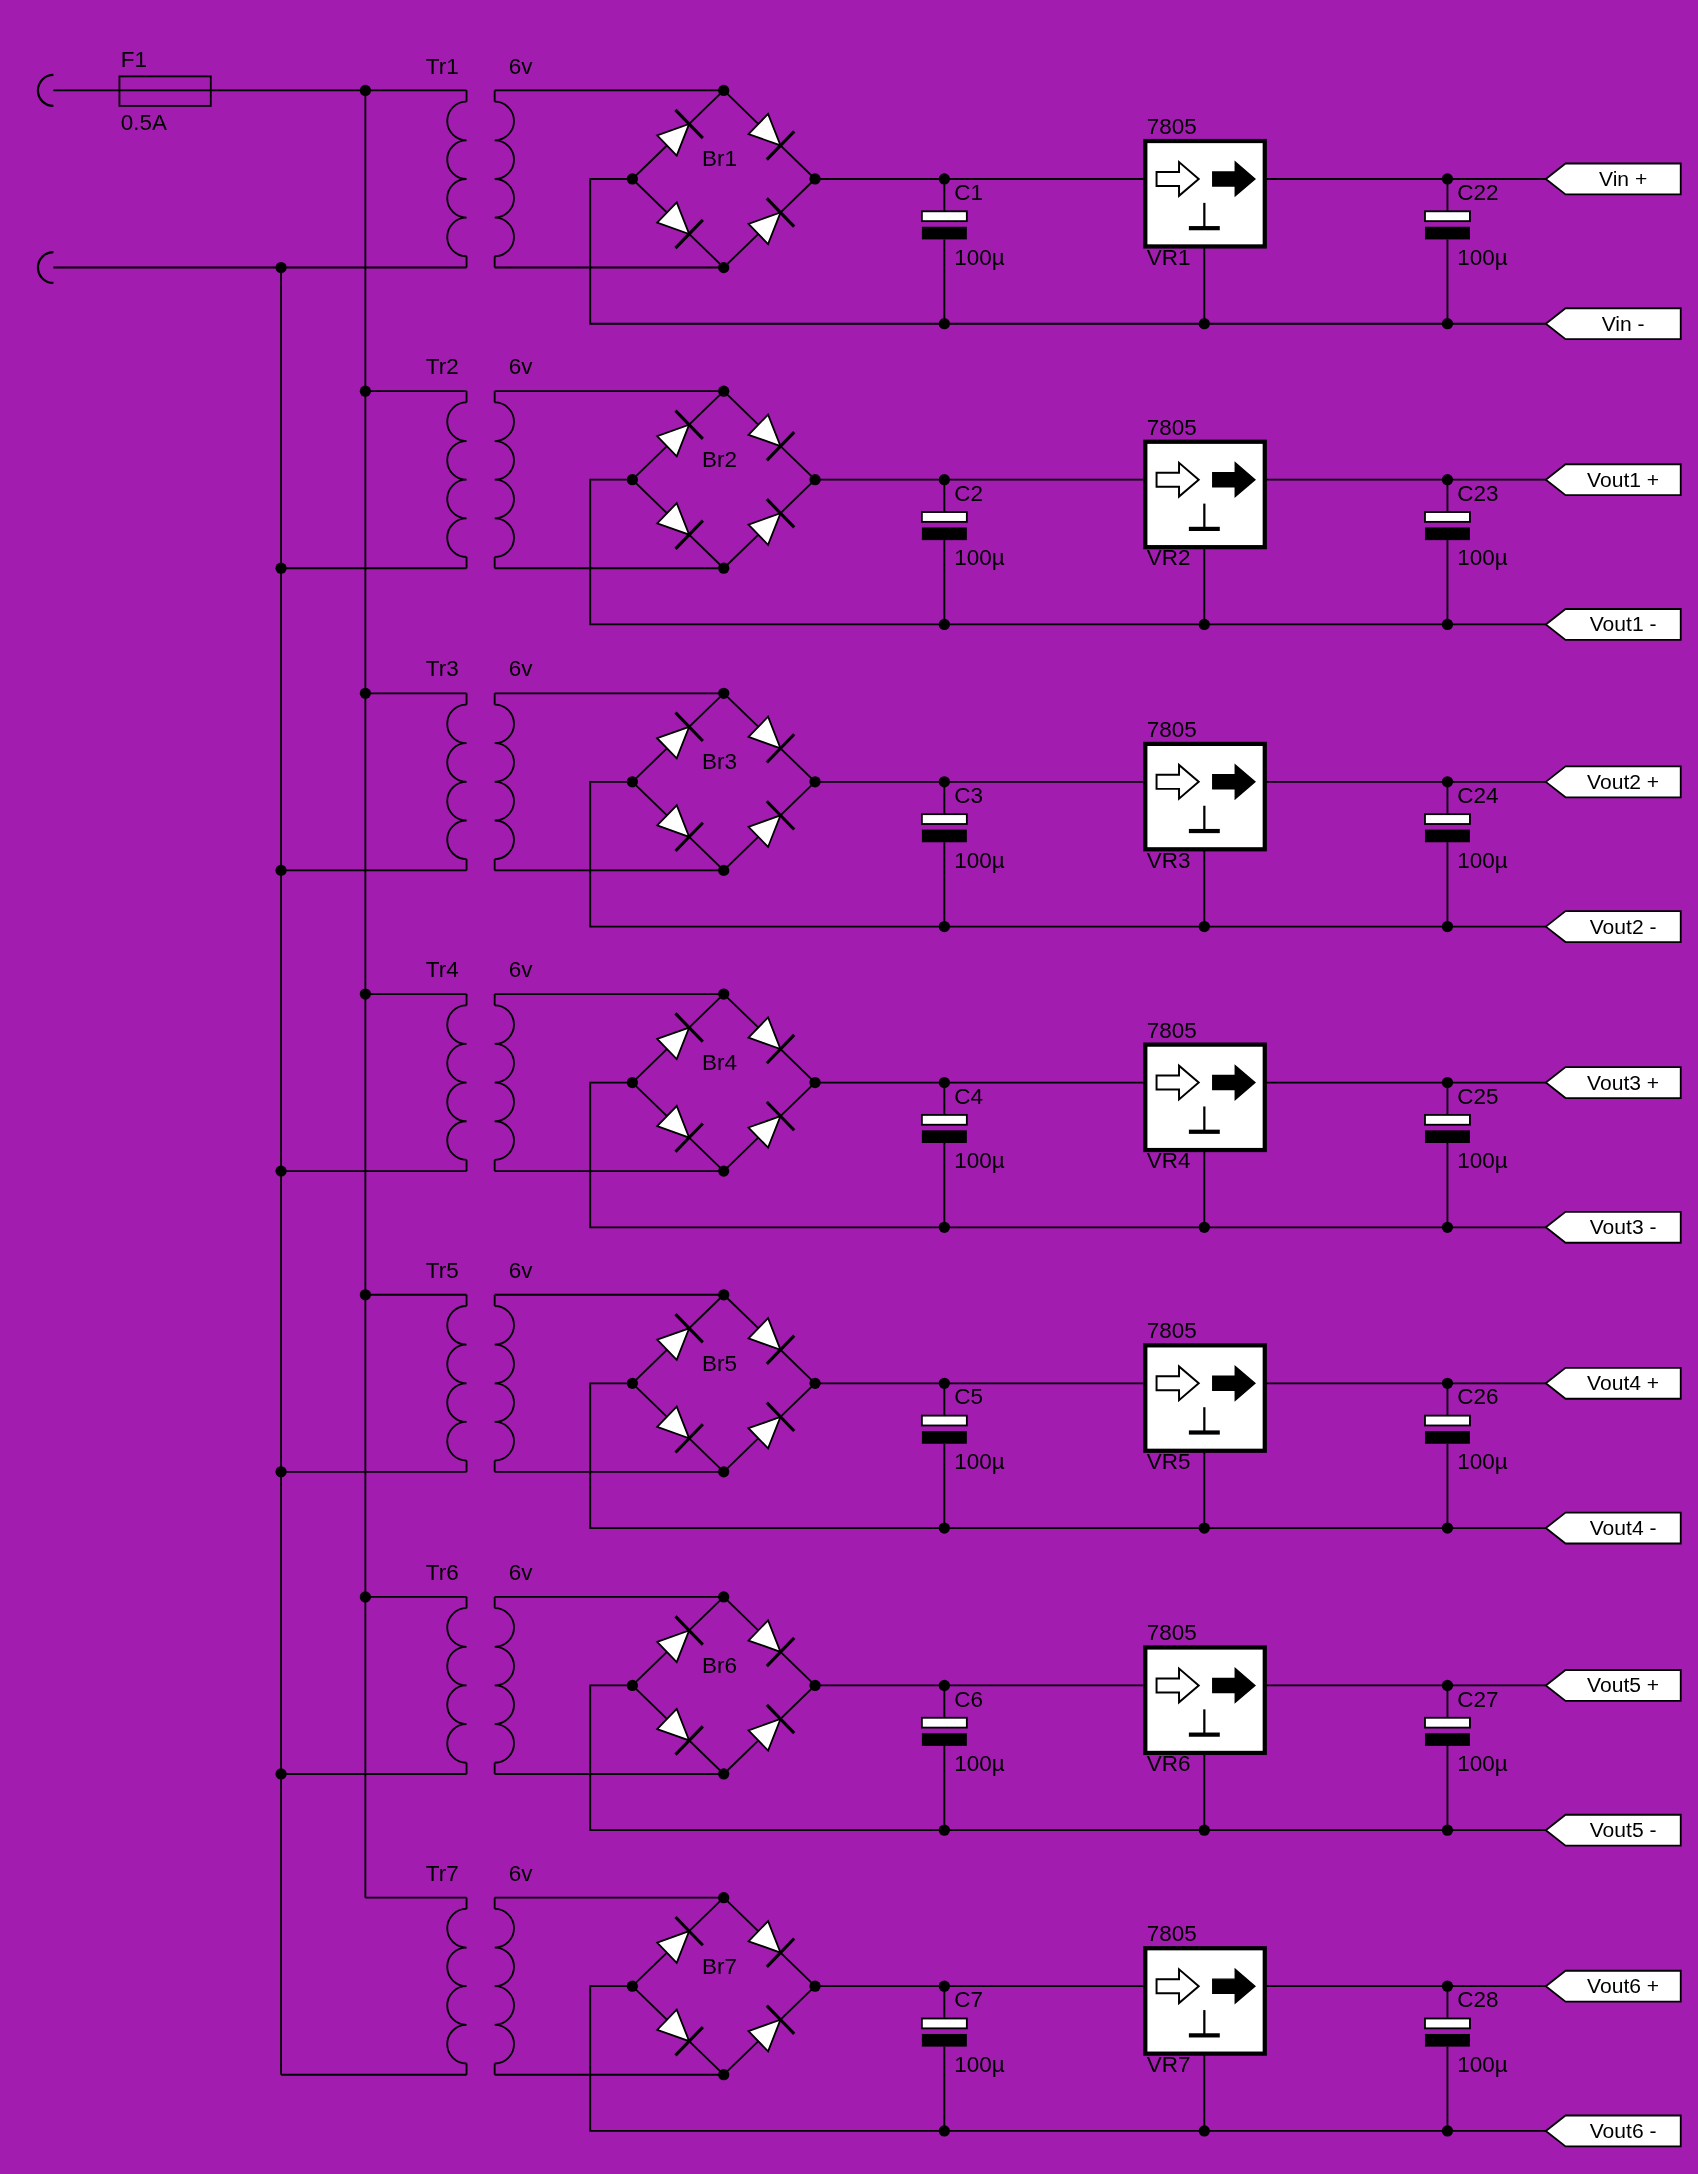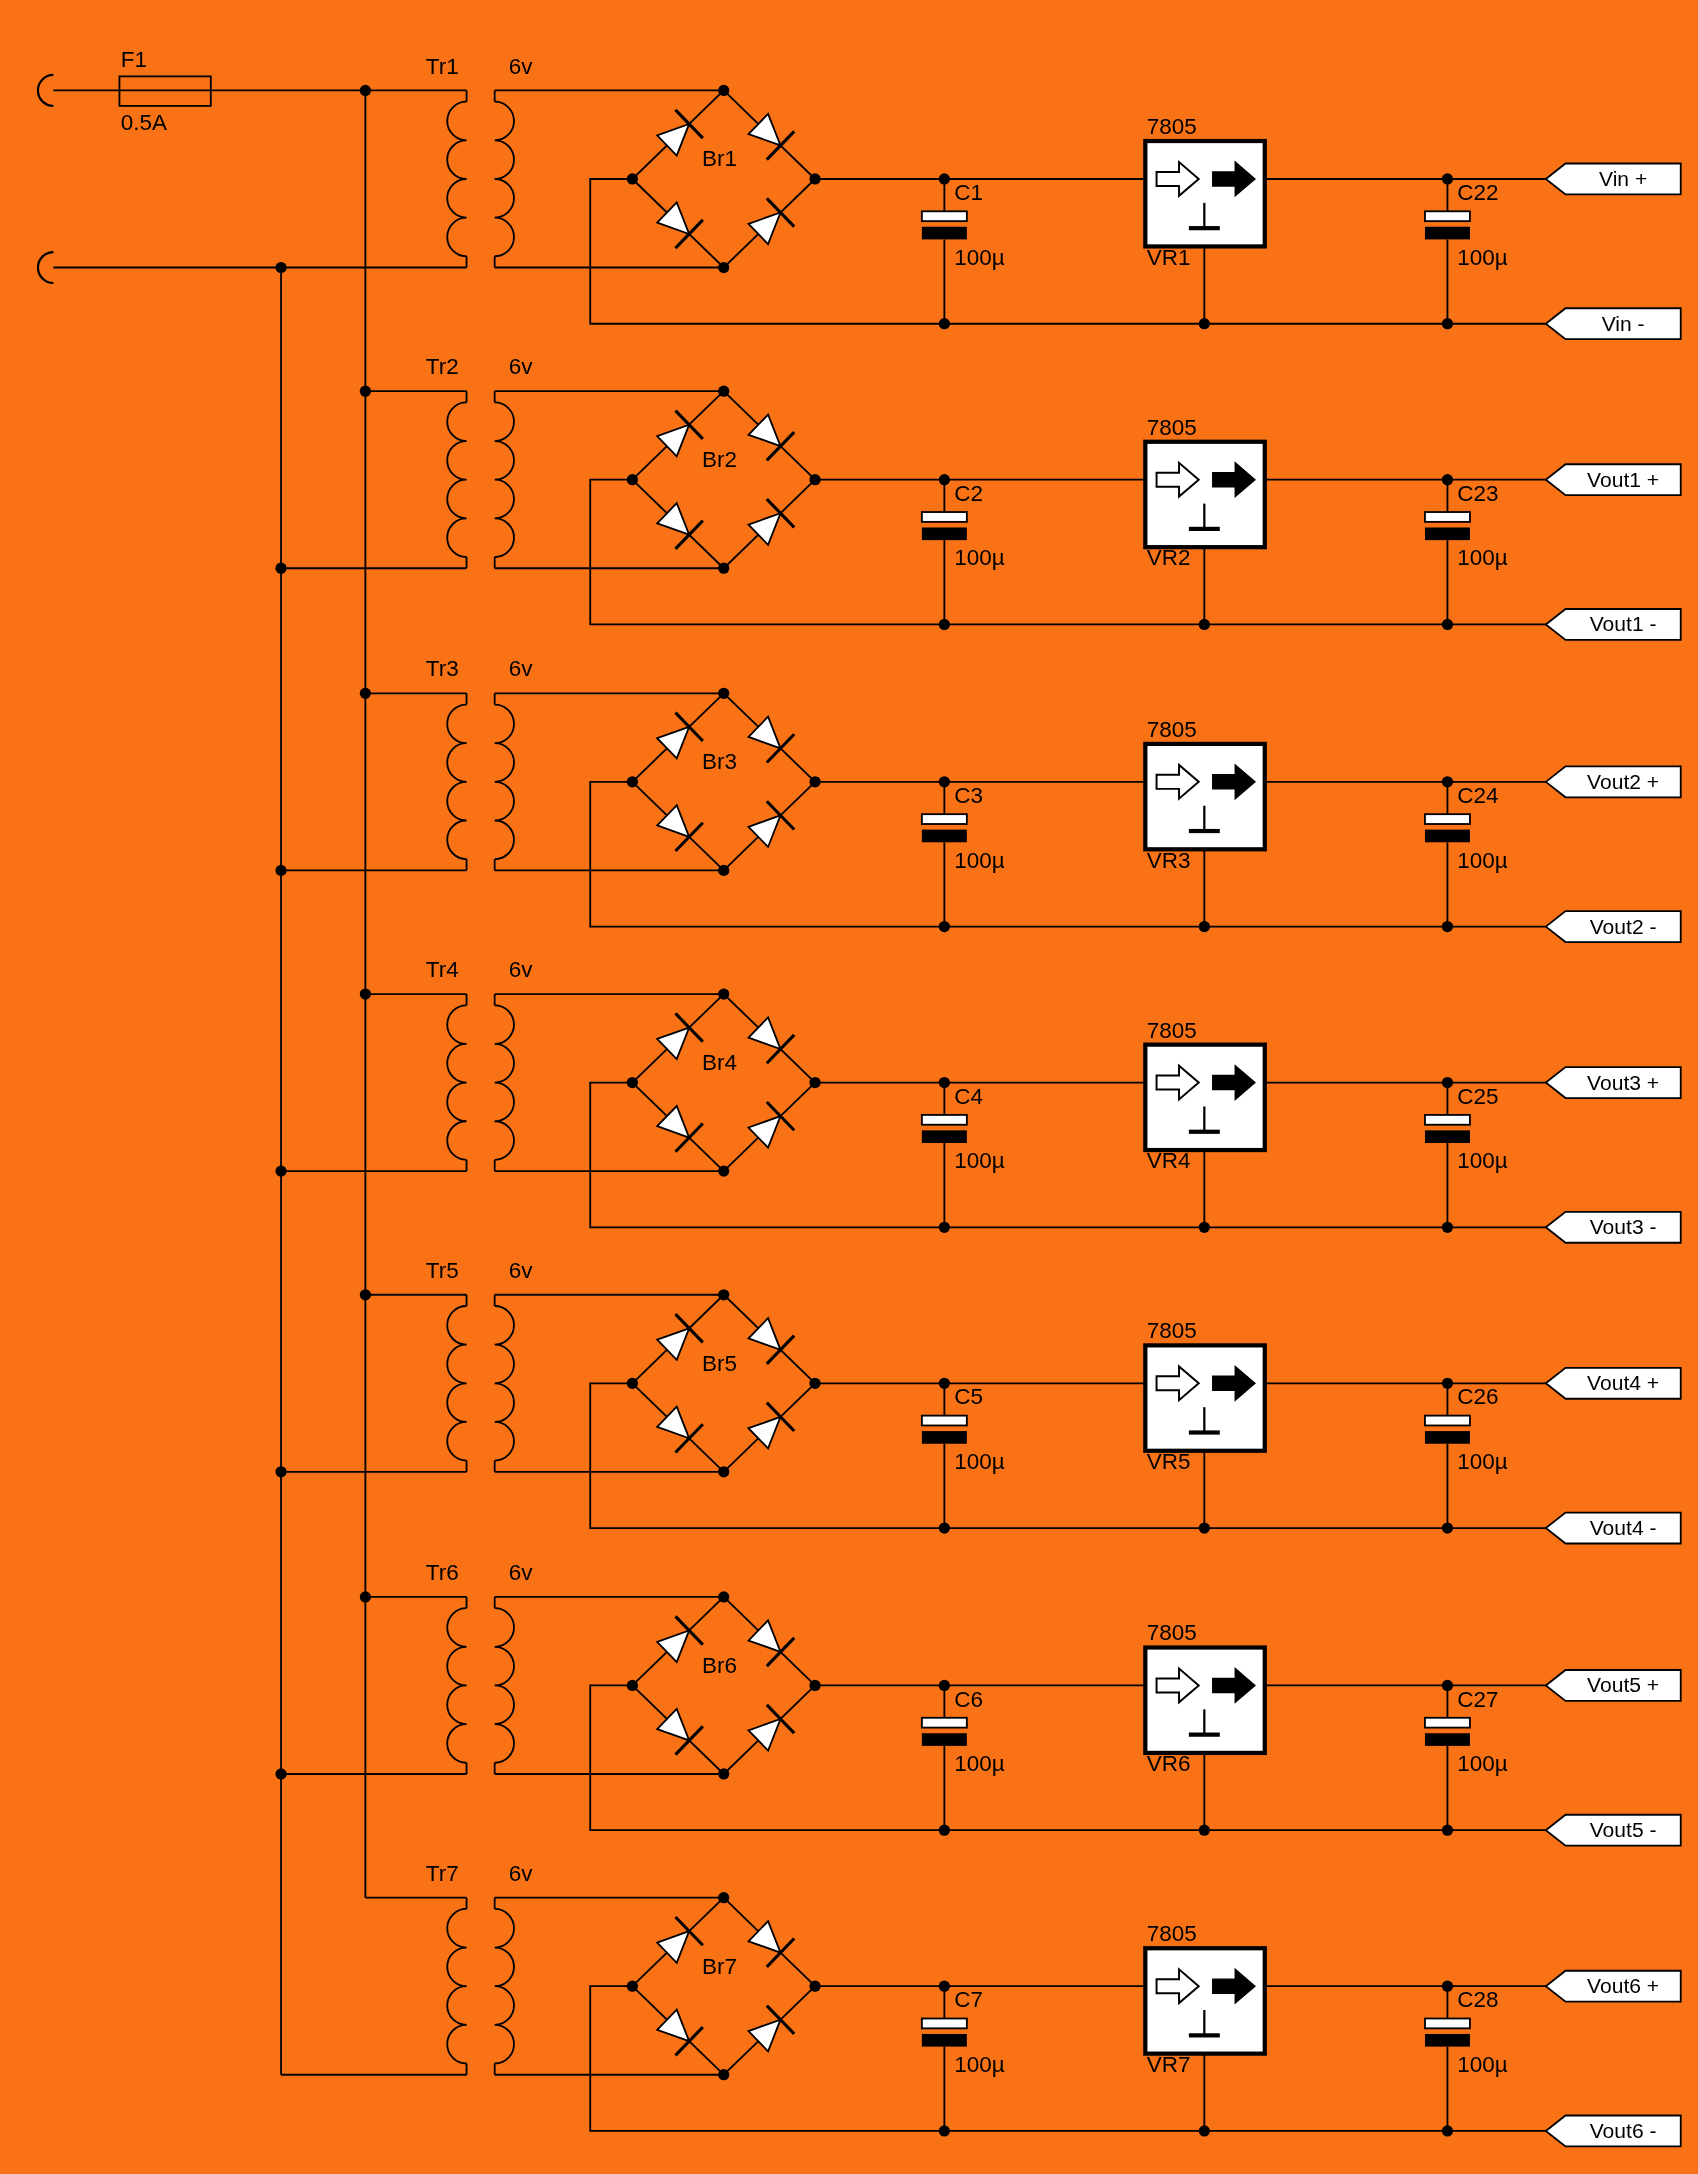--- a/index.html
+++ b/index.html
@@ -1,16 +1,16 @@
 <!DOCTYPE html>
 <html style="font-size:15px"><head>
 <meta charset="utf-8">
 <style>
   html,body{margin:0;padding:0;background:#ffffff;}
-  .page{width:1699px;height:2175px;background:#f97316;overflow:hidden;}
+  .page{width:1699px;height:2175px;background:#a21caf;overflow:hidden;}
   svg{display:block;}
   text{font-family:"Liberation Sans","DejaVu Sans",sans-serif;fill:#000;}
 </style>
 </head>
 <body>
 
 <div class="page">
   <svg id="schematic" width="1699" height="2175" viewBox="0 0 1209 1547">
       <g>
         <path d="M 38 53 A 11 11 0 0 0 38 75" fill="none" stroke="#000000" stroke-width="1.6"></path>

